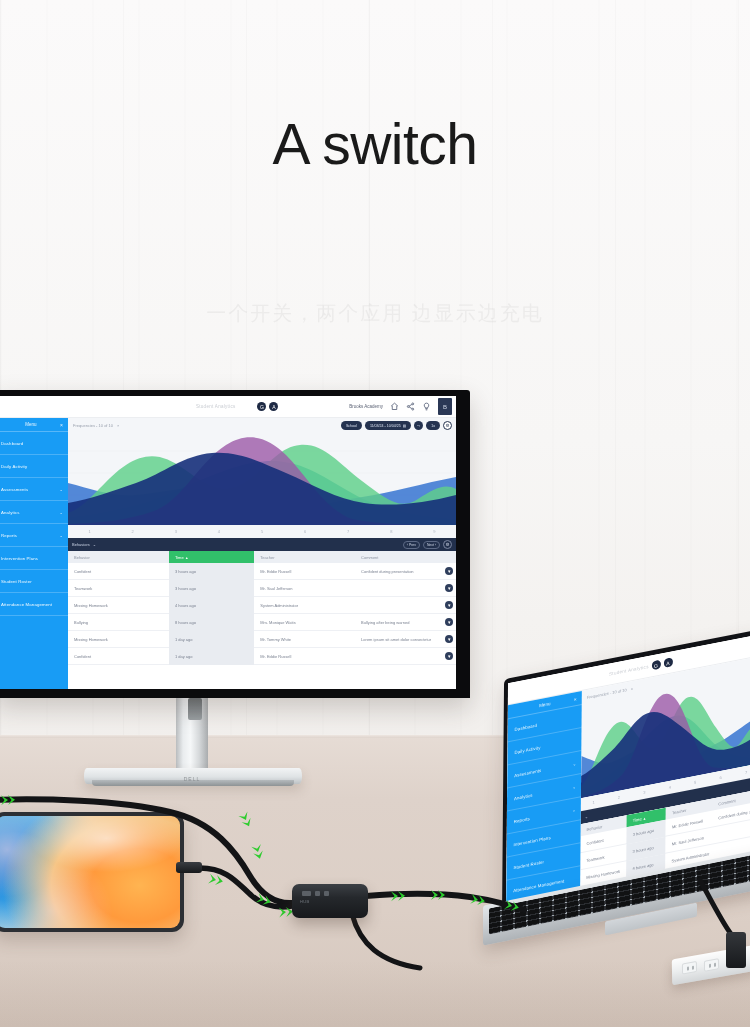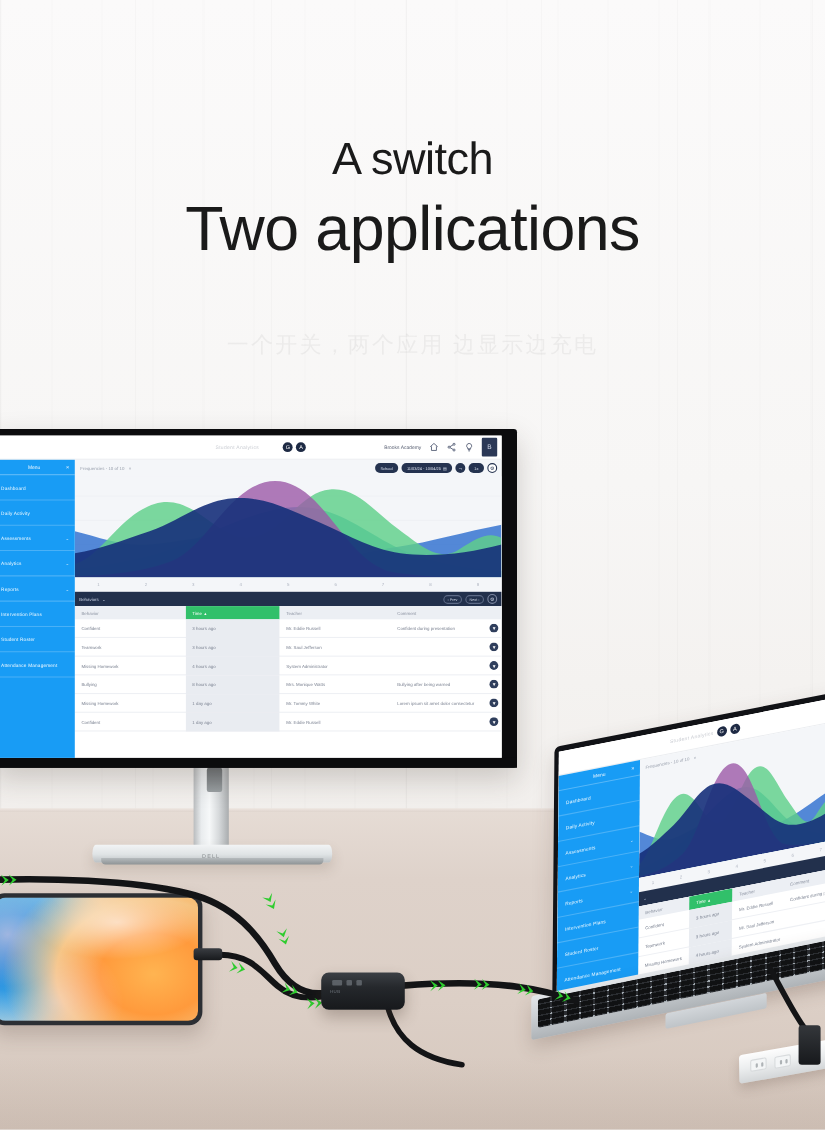--- a/index.html
+++ b/index.html
@@ -42,21 +42,21 @@
     position:absolute; left:0; top:960px; width:750px; height:67px;
     background:linear-gradient(180deg,rgba(0,0,0,0) 0%,rgba(120,95,80,0.10) 100%);
   }
 
   
   .headline{
     position:absolute; left:0; top:112px; width:750px;
     text-align:center; z-index:20;
   }
   .headline .l1{
-    display:block; font-size:41px; line-height:64px;
+    display:block; font-size:57px; line-height:64px;
     color:#1a1a1a; font-weight:400; letter-spacing:-.5px;
   }
   .headline .l2{
     display:block; font-size:57px; line-height:64px;
     color:#1a1a1a; font-weight:400; letter-spacing:-.5px;
   }
   .subhead{
     position:absolute; left:0; top:256px; width:750px; text-align:center;
     font-size:19px; color:#1f1f1f; letter-spacing:-.1px; z-index:20;
   }
@@ -332,21 +332,20 @@
 <div class="scene">
 
   <div class="bg-wall"></div>
   <div class="bg-curtain"></div>
   <div class="bg-desk"></div>
   <div class="bg-desk-edge"></div>
   <div class="bg-floor-shadow"></div>
 
   <div class="headline">
     <span class="l1">A switch</span>
-    <span class="l2">Two applications</span>
   </div>
   <div class="ghost-cn">一个开关，两个应用 边显示边充电</div>
 
   <div class="monitor">
     <div class="monitor-screen">
 
       <div class="dash">
 
         <div class="dash-topbar">
           <div class="dash-topbar-title">Student Analytics</div>

